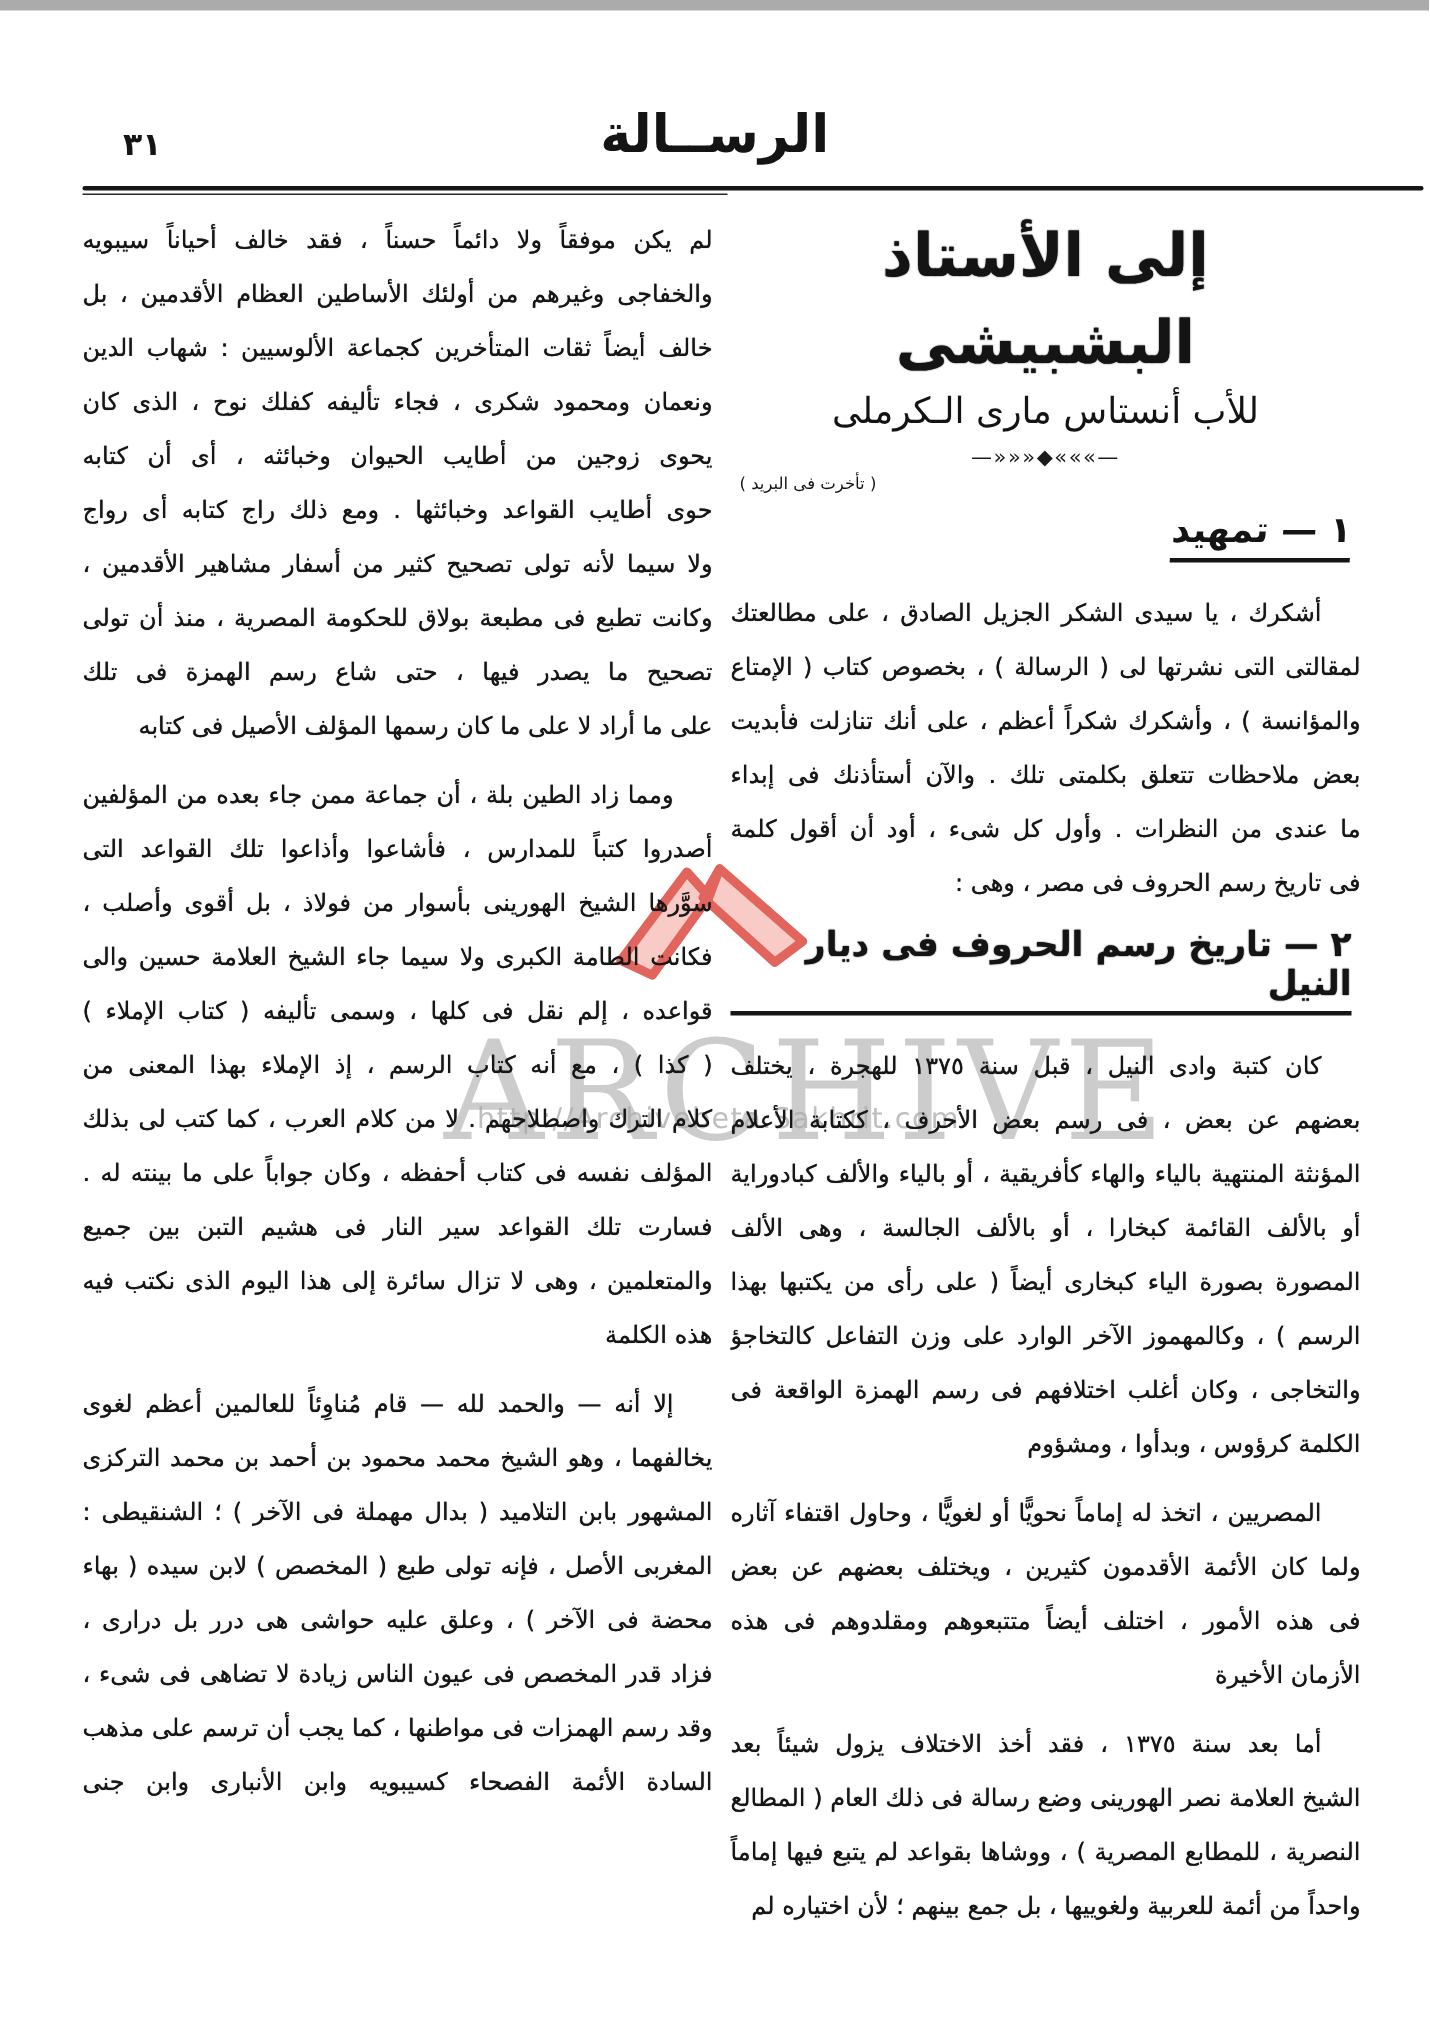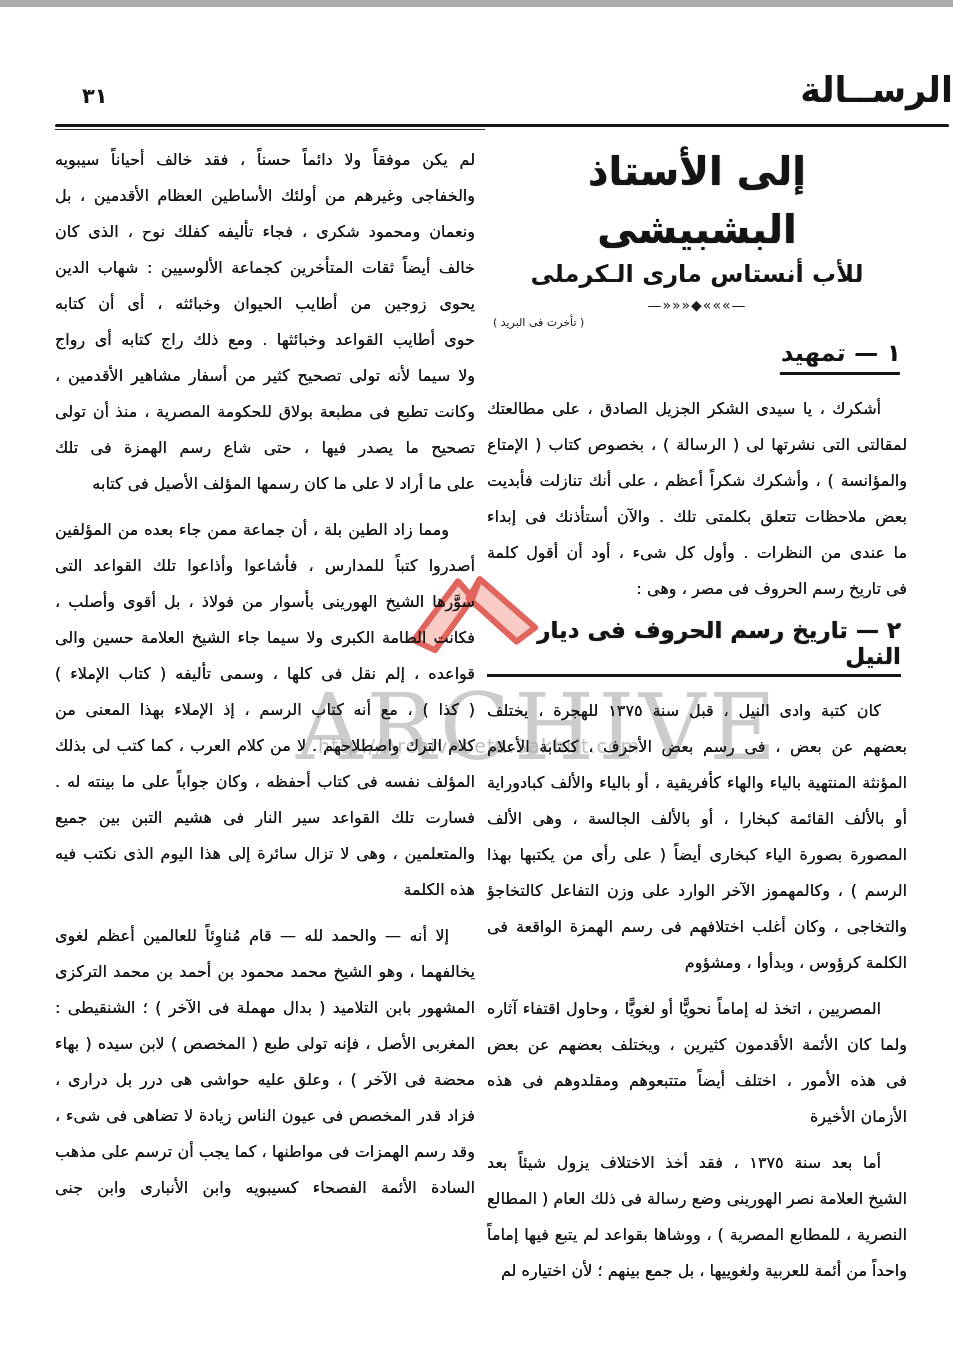--- a/index.html
+++ b/index.html
@@ -7,21 +7,21 @@
     position:relative;
     width:953px;height:1356px;
     background:#ffffff;
     font-family:"DejaVu Sans",sans-serif;
     color:#141414;
     direction:rtl;
     overflow:hidden;
   }
   .top-strip{position:absolute;top:0;left:0;width:953px;height:7px;background:#ababab;}
   .page-num{position:absolute;top:84px;left:82px;font-size:21px;font-weight:bold;direction:rtl;}
-  .masthead{position:absolute;top:70px;left:0;right:0;font-size:35px;font-weight:bold;letter-spacing:1px;}
+  .masthead{position:absolute;top:70px;left:0;right:0;text-align:center;font-size:35px;font-weight:bold;letter-spacing:1px;}
   .rule-main{position:absolute;top:124px;left:55px;width:894px;height:3px;background:#161616;border-radius:2px;}
   .rule-sub{position:absolute;top:129px;left:55px;width:430px;height:1px;background:#2a2a2a;}
 
   
   .wm{position:absolute;z-index:0;}
   .wm-logo{left:398px;top:568px;transform:rotate(-6deg);opacity:.85;}
   .wm-archive{
     left:296px;top:640px;width:520px;
     font-family:"DejaVu Serif",serif;
     font-size:92px;line-height:1.05;color:#9b9b9b;opacity:.5;
@@ -32,21 +32,21 @@
     font-family:"DejaVu Sans",sans-serif;
     font-size:19px;color:#a9a9a9;opacity:.75;direction:ltr;text-align:center;letter-spacing:1px;
   }
 
   .col{position:absolute;top:142px;z-index:2;}
   .col-right{left:487px;width:420px;}
   .col-left{left:55px;width:420px;}
 
   .rc-title{font-size:40px;font-weight:bold;text-align:center;line-height:1.45;
             text-shadow:0 0 1px #141414;}
-  .rc-byline{font-size:24px;font-weight:bold;text-align:center;margin-top:2px;}
+  .rc-byline{font-size:24px;font-weight:normal;text-align:center;margin-top:2px;}
   .rc-ornament{text-align:center;font-size:14px;margin:9px 0 2px;letter-spacing:1px;color:#1a1a1a;}
   .rc-note{font-size:11px;text-align:left;margin:3px 2px 0 6px;}
 
   .heading{text-align:right;margin:10px 6px 16px 0;}
   .heading .hl{display:inline-block;border-bottom:3px solid #151515;padding-bottom:5px;}
   .h-script{font-size:24px;font-weight:bold;transform:skewX(-4deg);transform-origin:right;}
   .h-bold{font-size:23px;font-weight:bold;text-shadow:0 0 1px #141414;}
 
   .para{margin:0 0 10px 0;}
   .line{
@@ -120,22 +120,22 @@
           <div class="line last">واحداً من أئمة للعربية ولغوييها ، بل جمع بينهم ؛ لأن اختياره لم</div>
         </div>
       </div>
   </div>
 
   <div class="col col-left">
     <div>
         <div class="para">
           <div class="line">لم يكن موفقاً ولا دائماً حسناً ، فقد خالف أحياناً سيبويه والحريرى</div>
           <div class="line">والخفاجى وغيرهم من أولئك الأساطين العظام الأقدمين ، بل</div>
+          <div class="line">خالف أيضاً ثقات المتأخرين كجماعة الألوسيين : شهاب الدين</div>
           <div class="line">ونعمان ومحمود شكرى ، فجاء تأليفه كفلك نوح ، الذى كان</div>
-          <div class="line">خالف أيضاً ثقات المتأخرين كجماعة الألوسيين : شهاب الدين</div>
           <div class="line">يحوى زوجين من أطايب الحيوان وخبائثه ، أى أن كتابه</div>
           <div class="line">حوى أطايب القواعد وخبائثها . ومع ذلك راج كتابه أى رواج</div>
           <div class="line">ولا سيما لأنه تولى تصحيح كثير من أسفار مشاهير الأقدمين ،</div>
           <div class="line">وكانت تطبع فى مطبعة بولاق للحكومة المصرية ، منذ أن تولى</div>
           <div class="line">تصحيح ما يصدر فيها ، حتى شاع رسم الهمزة فى تلك المطبوعات</div>
           <div class="line last">على ما أراد لا على ما كان رسمها المؤلف الأصيل فى كتابه</div>
         </div>
         <div class="para indent">
           <div class="line">ومما زاد الطين بلة ، أن جماعة ممن جاء بعده من المؤلفين</div>
           <div class="line">أصدروا كتباً للمدارس ، فأشاعوا وأذاعوا تلك القواعد التى</div>

